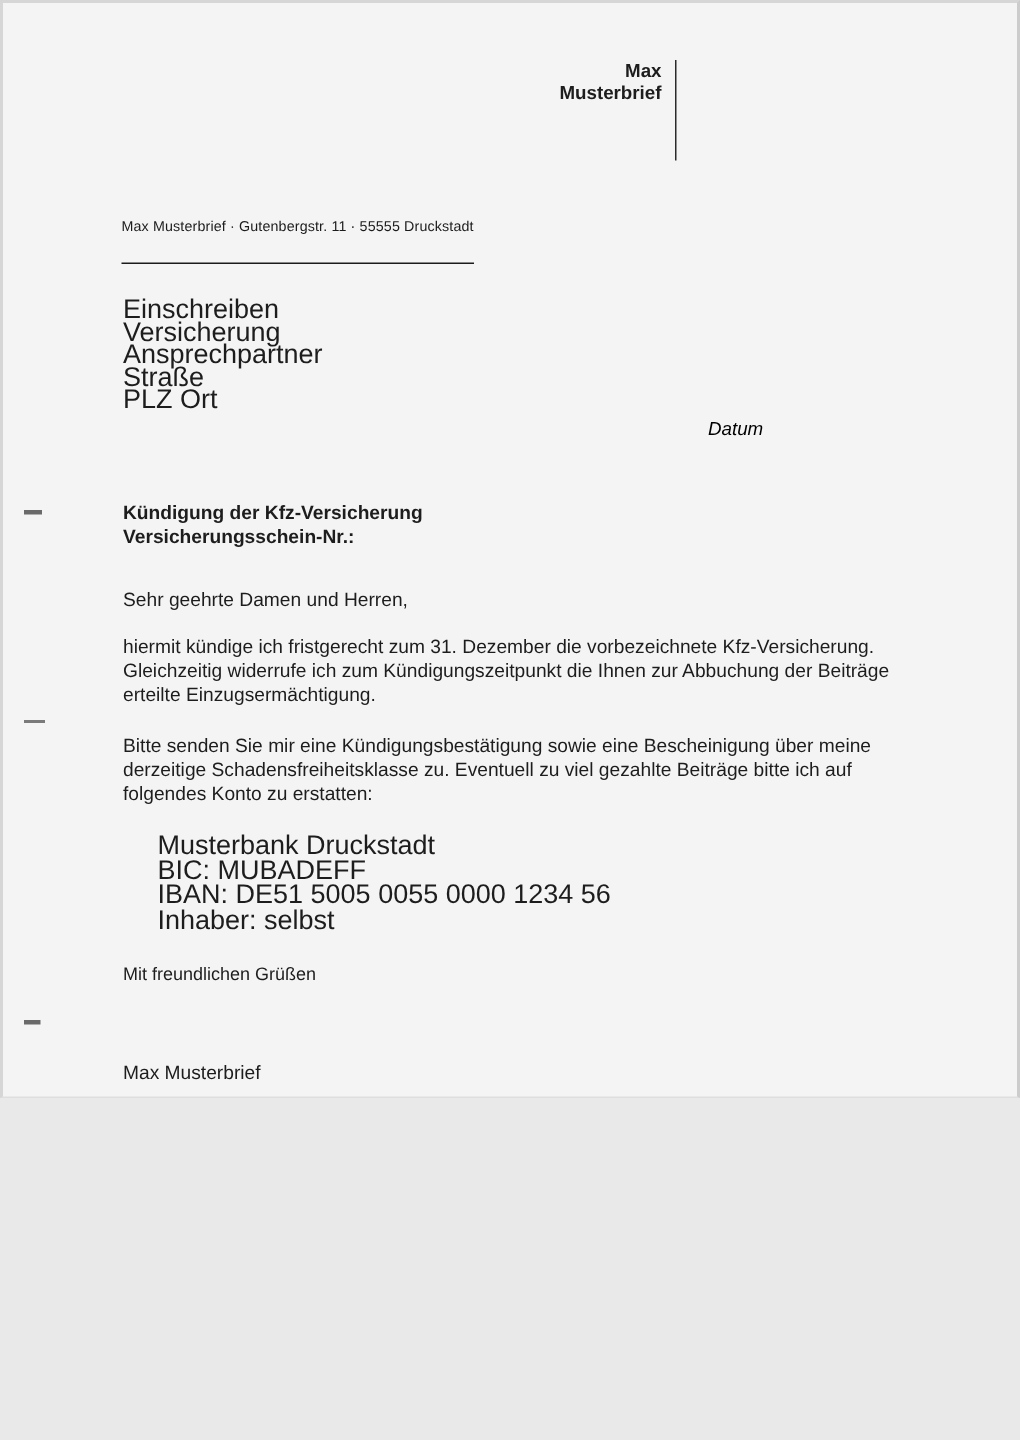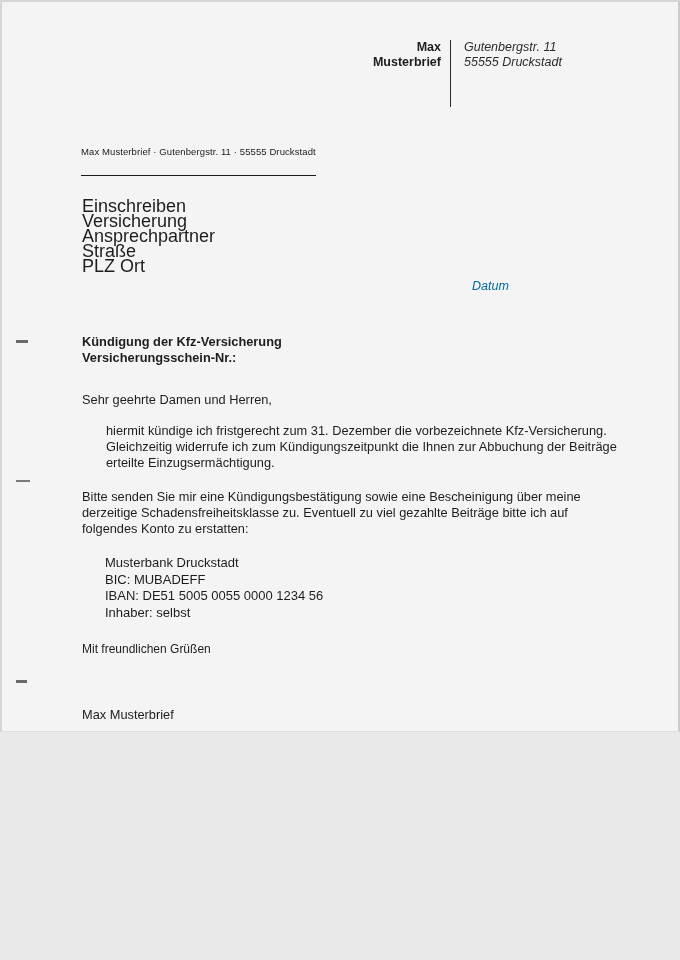--- a/index.html
+++ b/index.html
@@ -72,38 +72,38 @@
     line-height: 15px;
   }
 
   
   .date-label {
     position: absolute;
     left: 470px;
     top: 277px;
     font-style: italic;
     font-size: 12.5px;
-    color: #0369a1;
+    color: #000000;
   }
 
   
   .subject {
     position: absolute;
     left: 80px;
     top: 332px;
     font-weight: bold;
     font-size: 12.8px;
     line-height: 16px;
   }
 
   
   .salutation  { position: absolute; left: 80px; top: 390px; font-size: 12.8px; line-height: 16px; }
-  .paragraph-1 { position: absolute; left: 80px; top: 421px; font-size: 12.8px; line-height: 16px; margin-left: 24px; }
+  .paragraph-1 { position: absolute; left: 80px; top: 421px; font-size: 12.8px; line-height: 16px; }
   .paragraph-2 { position: absolute; left: 80px; top: 487px; font-size: 12.8px; line-height: 16px; }
-  .bank-block  { position: absolute; left: 103px; top: 553px; font-size: 13px; line-height: 16.5px; }
+  .bank-block  { position: absolute; left: 103px; top: 553px; font-size: 18px; line-height: 16.5px; }
   .closing     { position: absolute; left: 80px; top: 639px; font-size: 12px; line-height: 16px; text-align: center; }
   .signature   { position: absolute; left: 80px; top: 705px; font-size: 12.8px; line-height: 16px; }
 
   
   .fold-mark { position: absolute; background: #6a6a6a; }
   .fold-mark-1 { left: 14px; top: 338px; width: 12px; height: 3px; }
   .fold-mark-2 { left: 14px; top: 478px; width: 14px; height: 2px; background: #7a7a7a; }
   .fold-mark-3 { left: 14px; top: 678px; width: 11px; height: 3px; }
 
   
@@ -138,22 +138,20 @@
 </style>
 </head>
 <body>
 
 <div class="page">
 
   <div class="letter-head">
     <div class="head-name pre">Max
 Musterbrief</div>
     <div class="head-divider"></div>
-    <div class="head-address pre">Gutenbergstr. 11
-55555 Druckstadt</div>
   </div>
 
   <div class="sender-line">Max Musterbrief · Gutenbergstr. 11 · 55555 Druckstadt</div>
 
   <div class="recipient pre">Einschreiben
 Versicherung
 Ansprechpartner
 Straße
 PLZ Ort</div>
 

